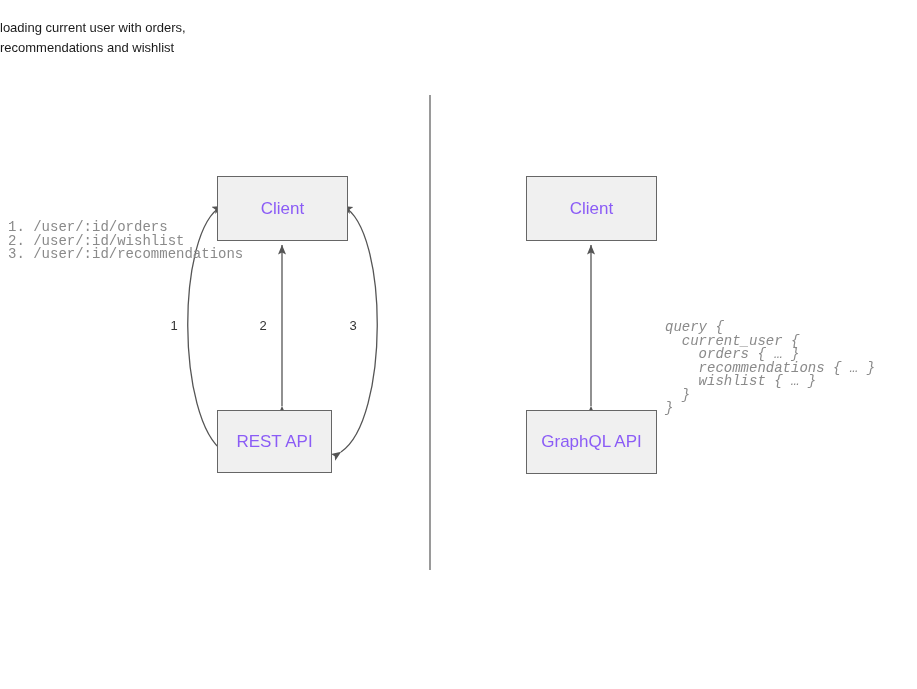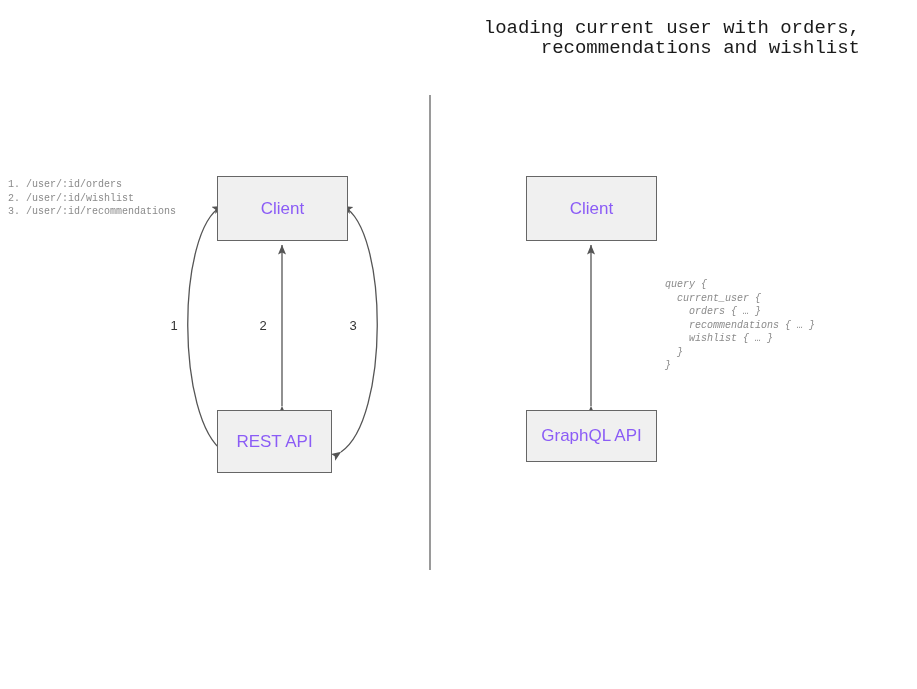--- a/index.html
+++ b/index.html
@@ -22,52 +22,52 @@
     top: 0;
     width: 917px;
     height: 689px;
   }
 
   .title {
     position: absolute;
     left: 0;
     top: 18px;
     width: 860px;
-    text-align: right;
-    font-size: 19px;
+    text-align: left;
+    font-size: 13px;
     line-height: 20px;
     color: #1a1a1a;
     white-space: pre-line;
-    font-family: Liberation Mono, monospace;
   }
 
   .node {
     position: absolute;
     box-sizing: border-box;
     background: #f0f0f0;
     border: 1.4px solid #666666;
     display: flex;
     align-items: center;
     justify-content: center;
     font-size: 17px;
     color: #8b5cf6;
   }
 
   #node-rest-client   { left: 217px; top: 176px; width: 131px; height: 65px; }
   #node-rest-api      { left: 217px; top: 410px; width: 115px; height: 63px; }
   #node-gql-client    { left: 526px; top: 176px; width: 131px; height: 65px; }
-  #node-gql-api       { left: 526px; top: 410px; width: 131px; height: 52px; }
+  #node-gql-api       { left: 526px; top: 410px; width: 131px; height: 64px; }
 
   .mono {
     position: absolute;
     font-family: "Liberation Mono", monospace;
-    font-size: 10px;
+    font-size: 14px;
     line-height: 13.5px;
     color: #8a8a8a;
     white-space: pre;
+    margin-top: 43px;
   }
 
   #rest-endpoints { left: 8px;   top: 178px; }
   #gql-query      { left: 665px; top: 278px; font-style: italic; }
 
   .edge-label {
     position: absolute;
     font-size: 13px;
     color: #333333;
     text-align: center;

